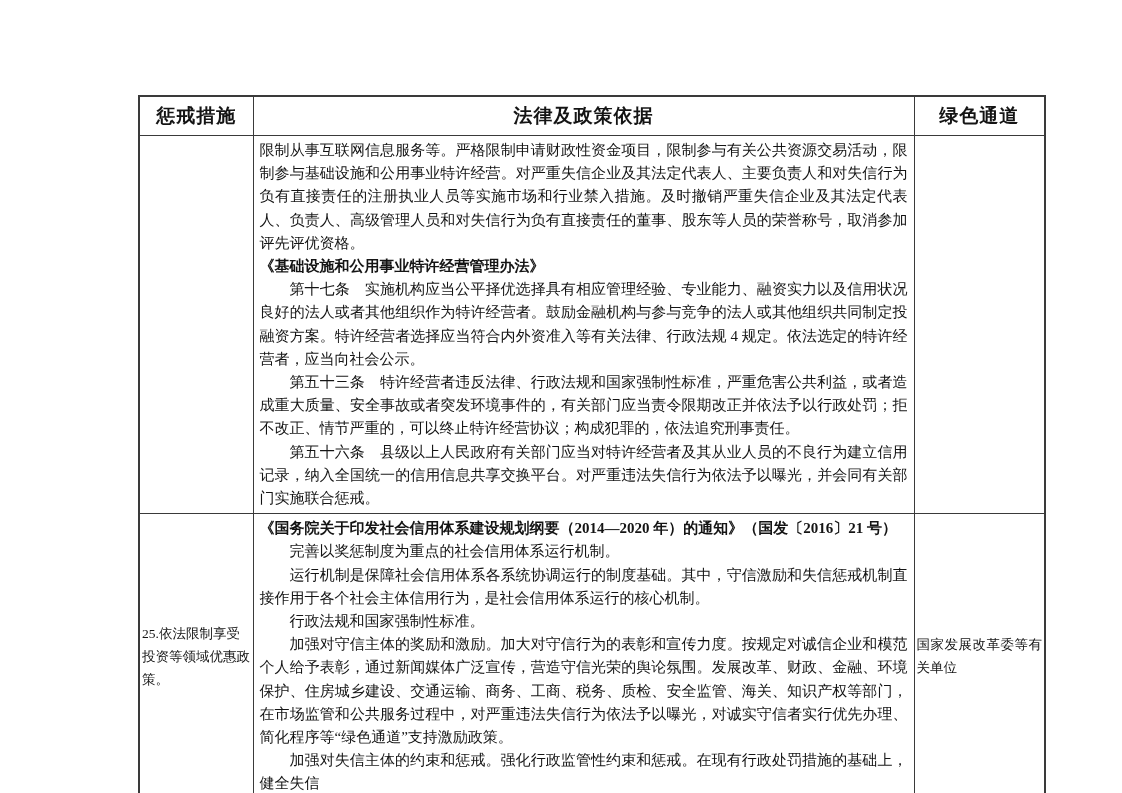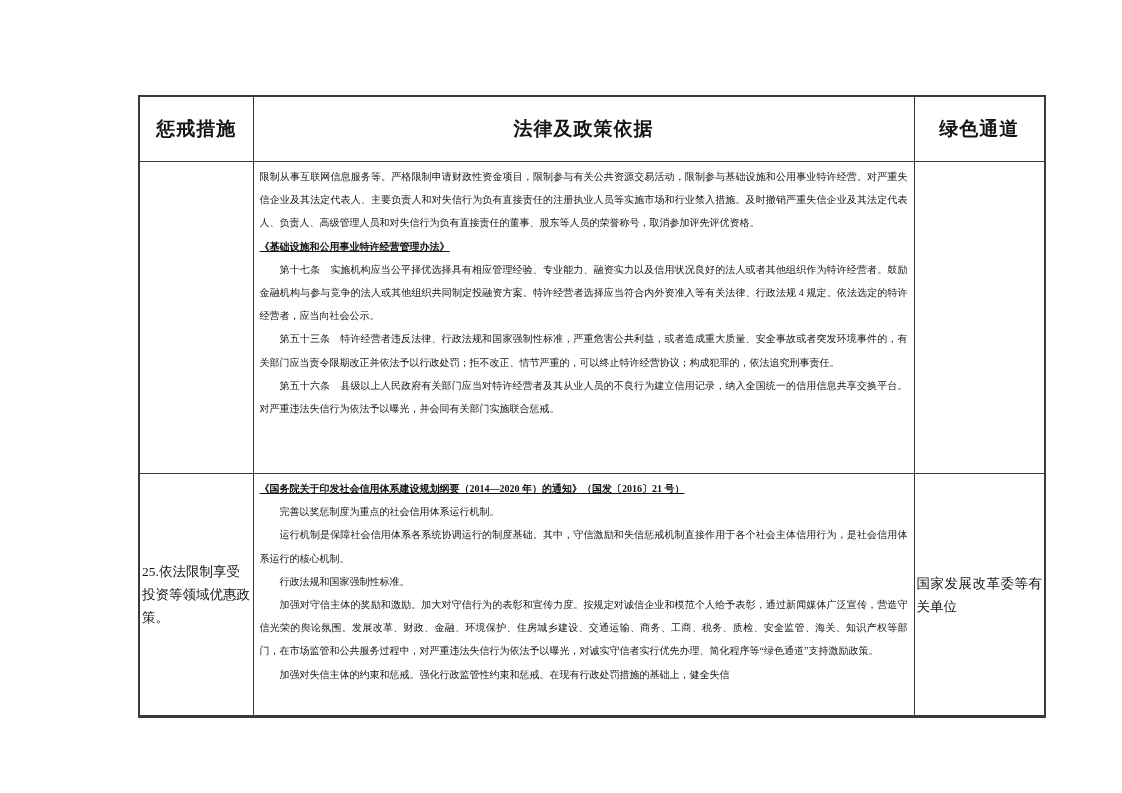--- a/index.html
+++ b/index.html
@@ -36,38 +36,37 @@
   }
   tr.header-row { height: 36px; }
   tr.body-row-1 { height: 312px; }
   tr.body-row-2 { height: 243px; }
   .doc-table th {
     font-family: "Liberation Sans", sans-serif;
     font-weight: bold;
     font-size: 19px;
     text-align: center;
     vertical-align: middle;
-    padding: 19px 0;
+    padding: 6px 0;
     letter-spacing: 1px;
   }
   td.cell-basis {
-    font-size: 10px;
+    font-size: 15px;
     line-height: 23.2px;
     padding: 3px 6px 3px 6px;
     text-align: justify;
   }
   td.cell-basis p {
     margin: 0;
     text-indent: 2em;
   }
   td.cell-basis p.flush { text-indent: 0; }
   td.cell-basis p.doc-title {
     text-indent: 0;
     font-weight: bold;
-    text-decoration: underline;
   }
   td.cell-measure {
     font-size: 13.5px;
     line-height: 23px;
     padding: 4px 2px;
     vertical-align: middle;
     text-align: left;
   }
   td.cell-dept {
     font-size: 13.5px;

